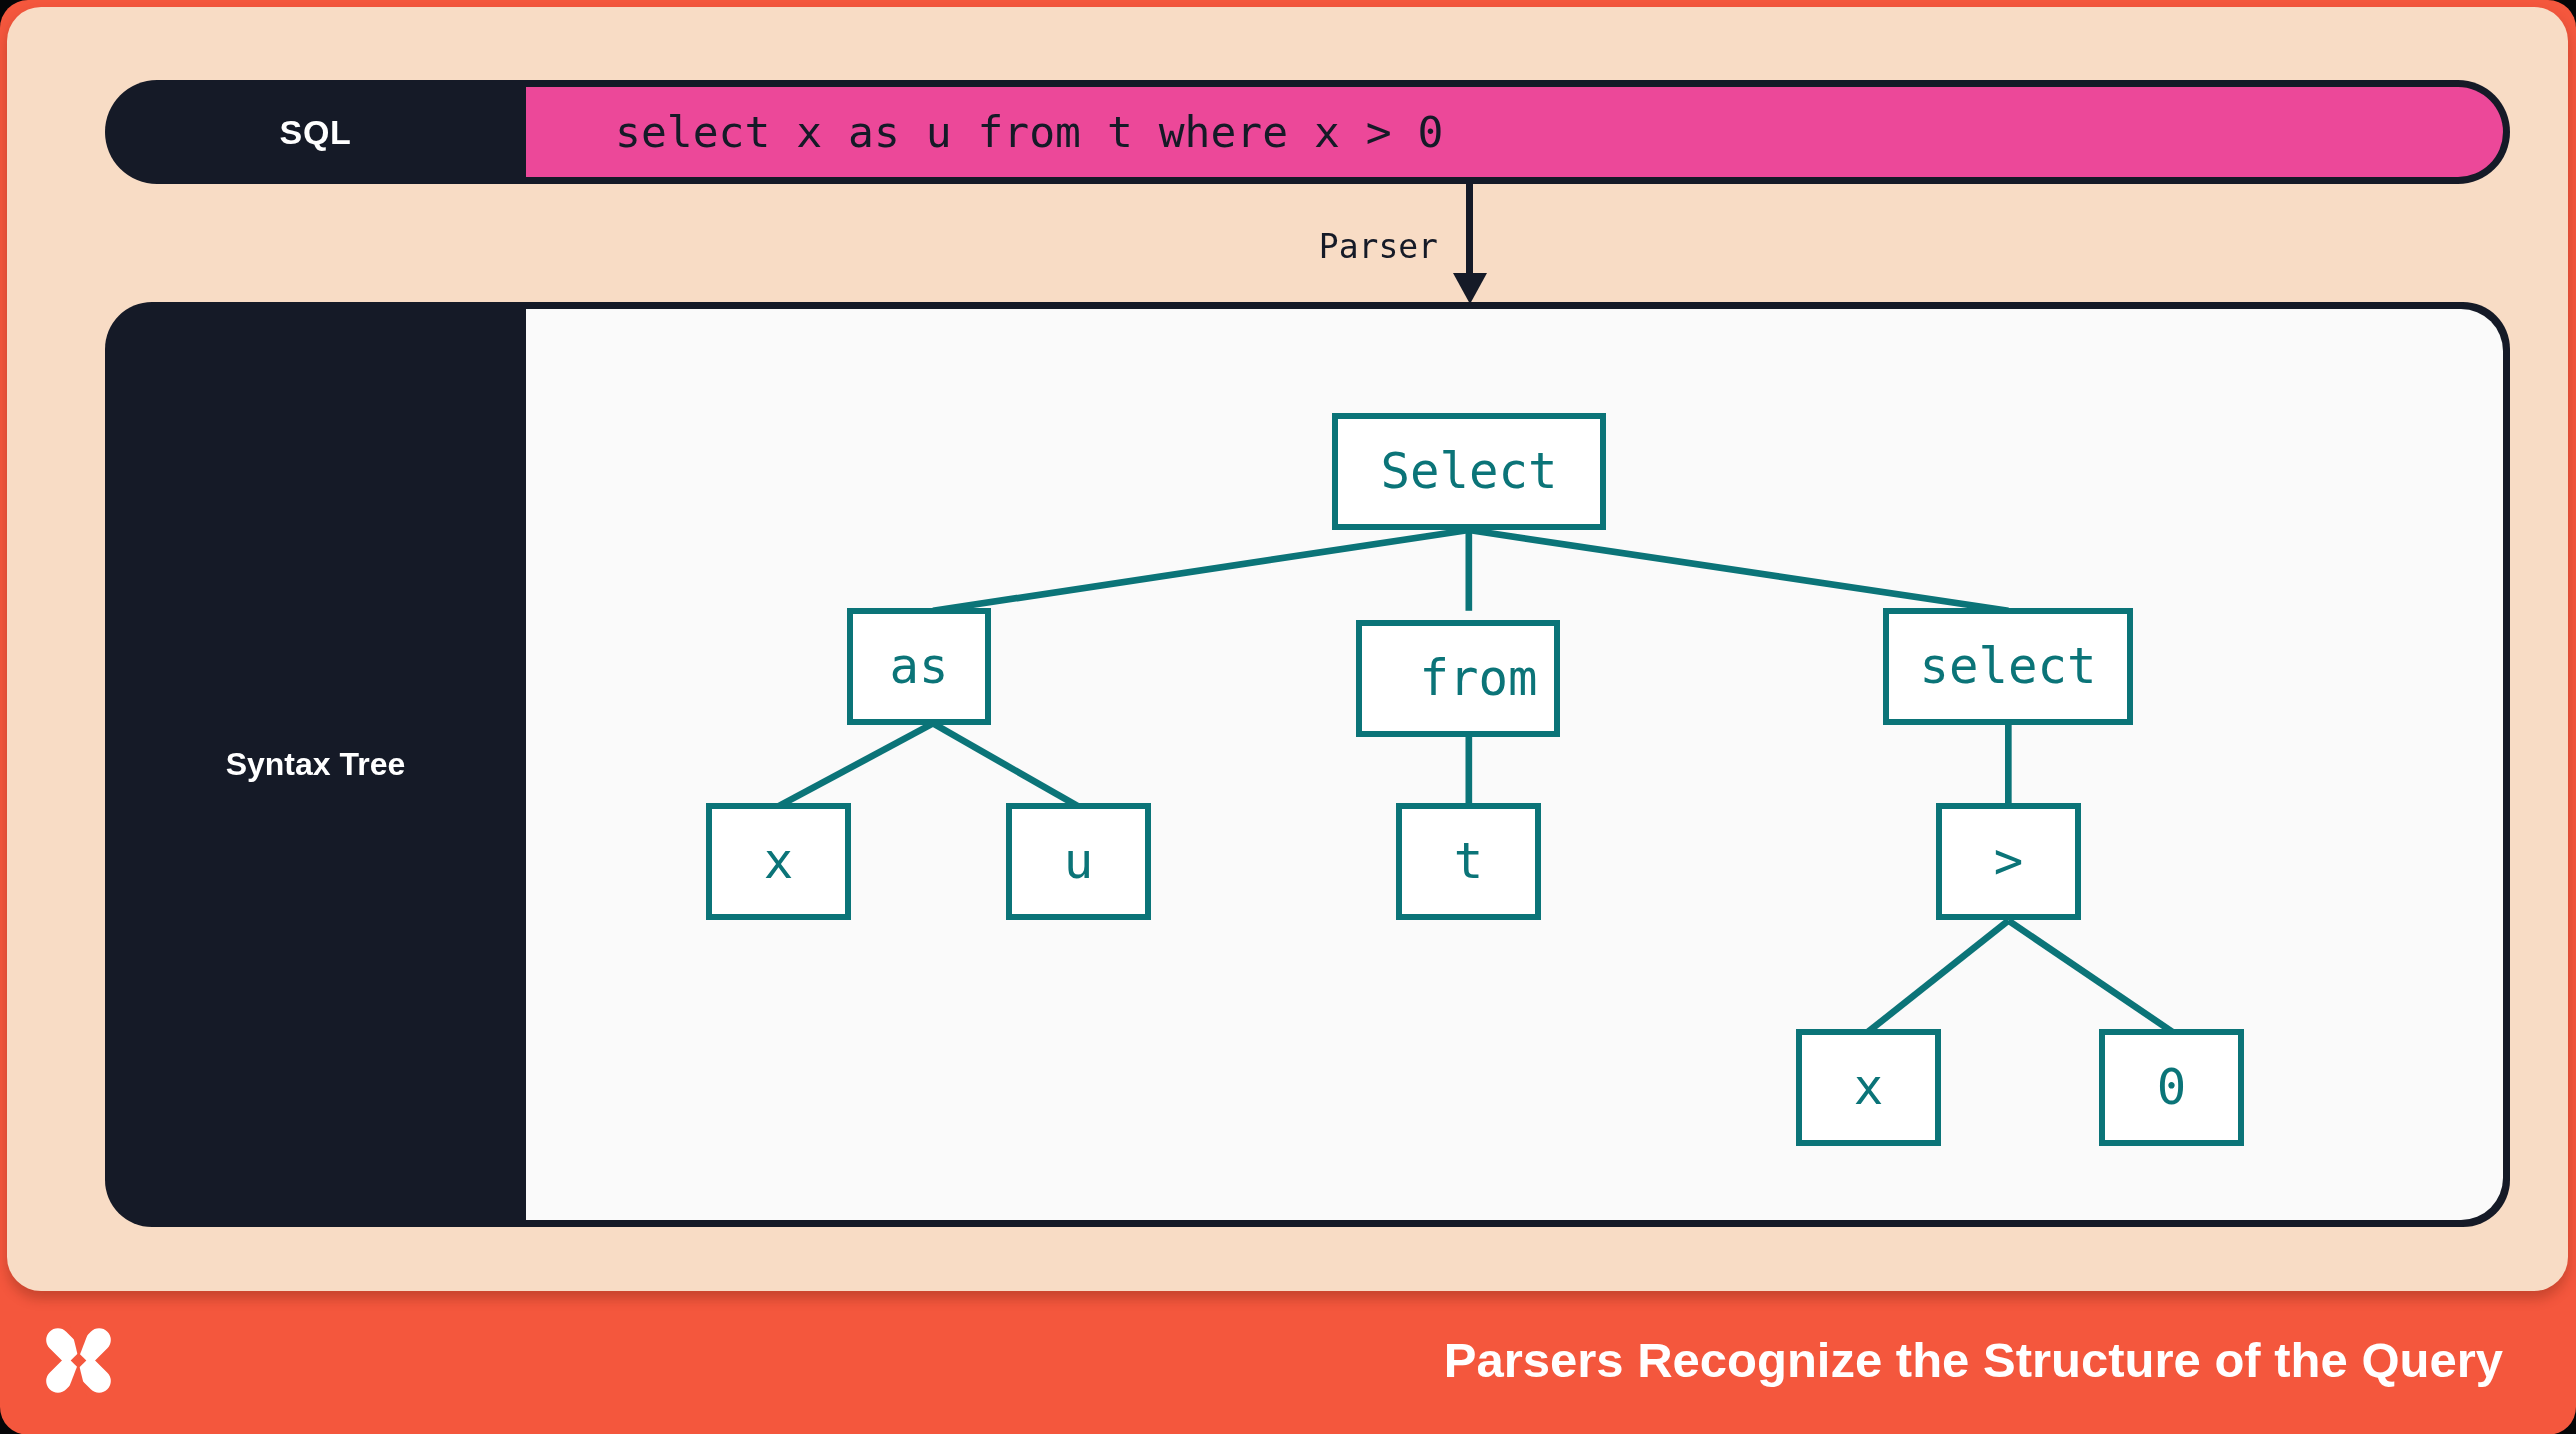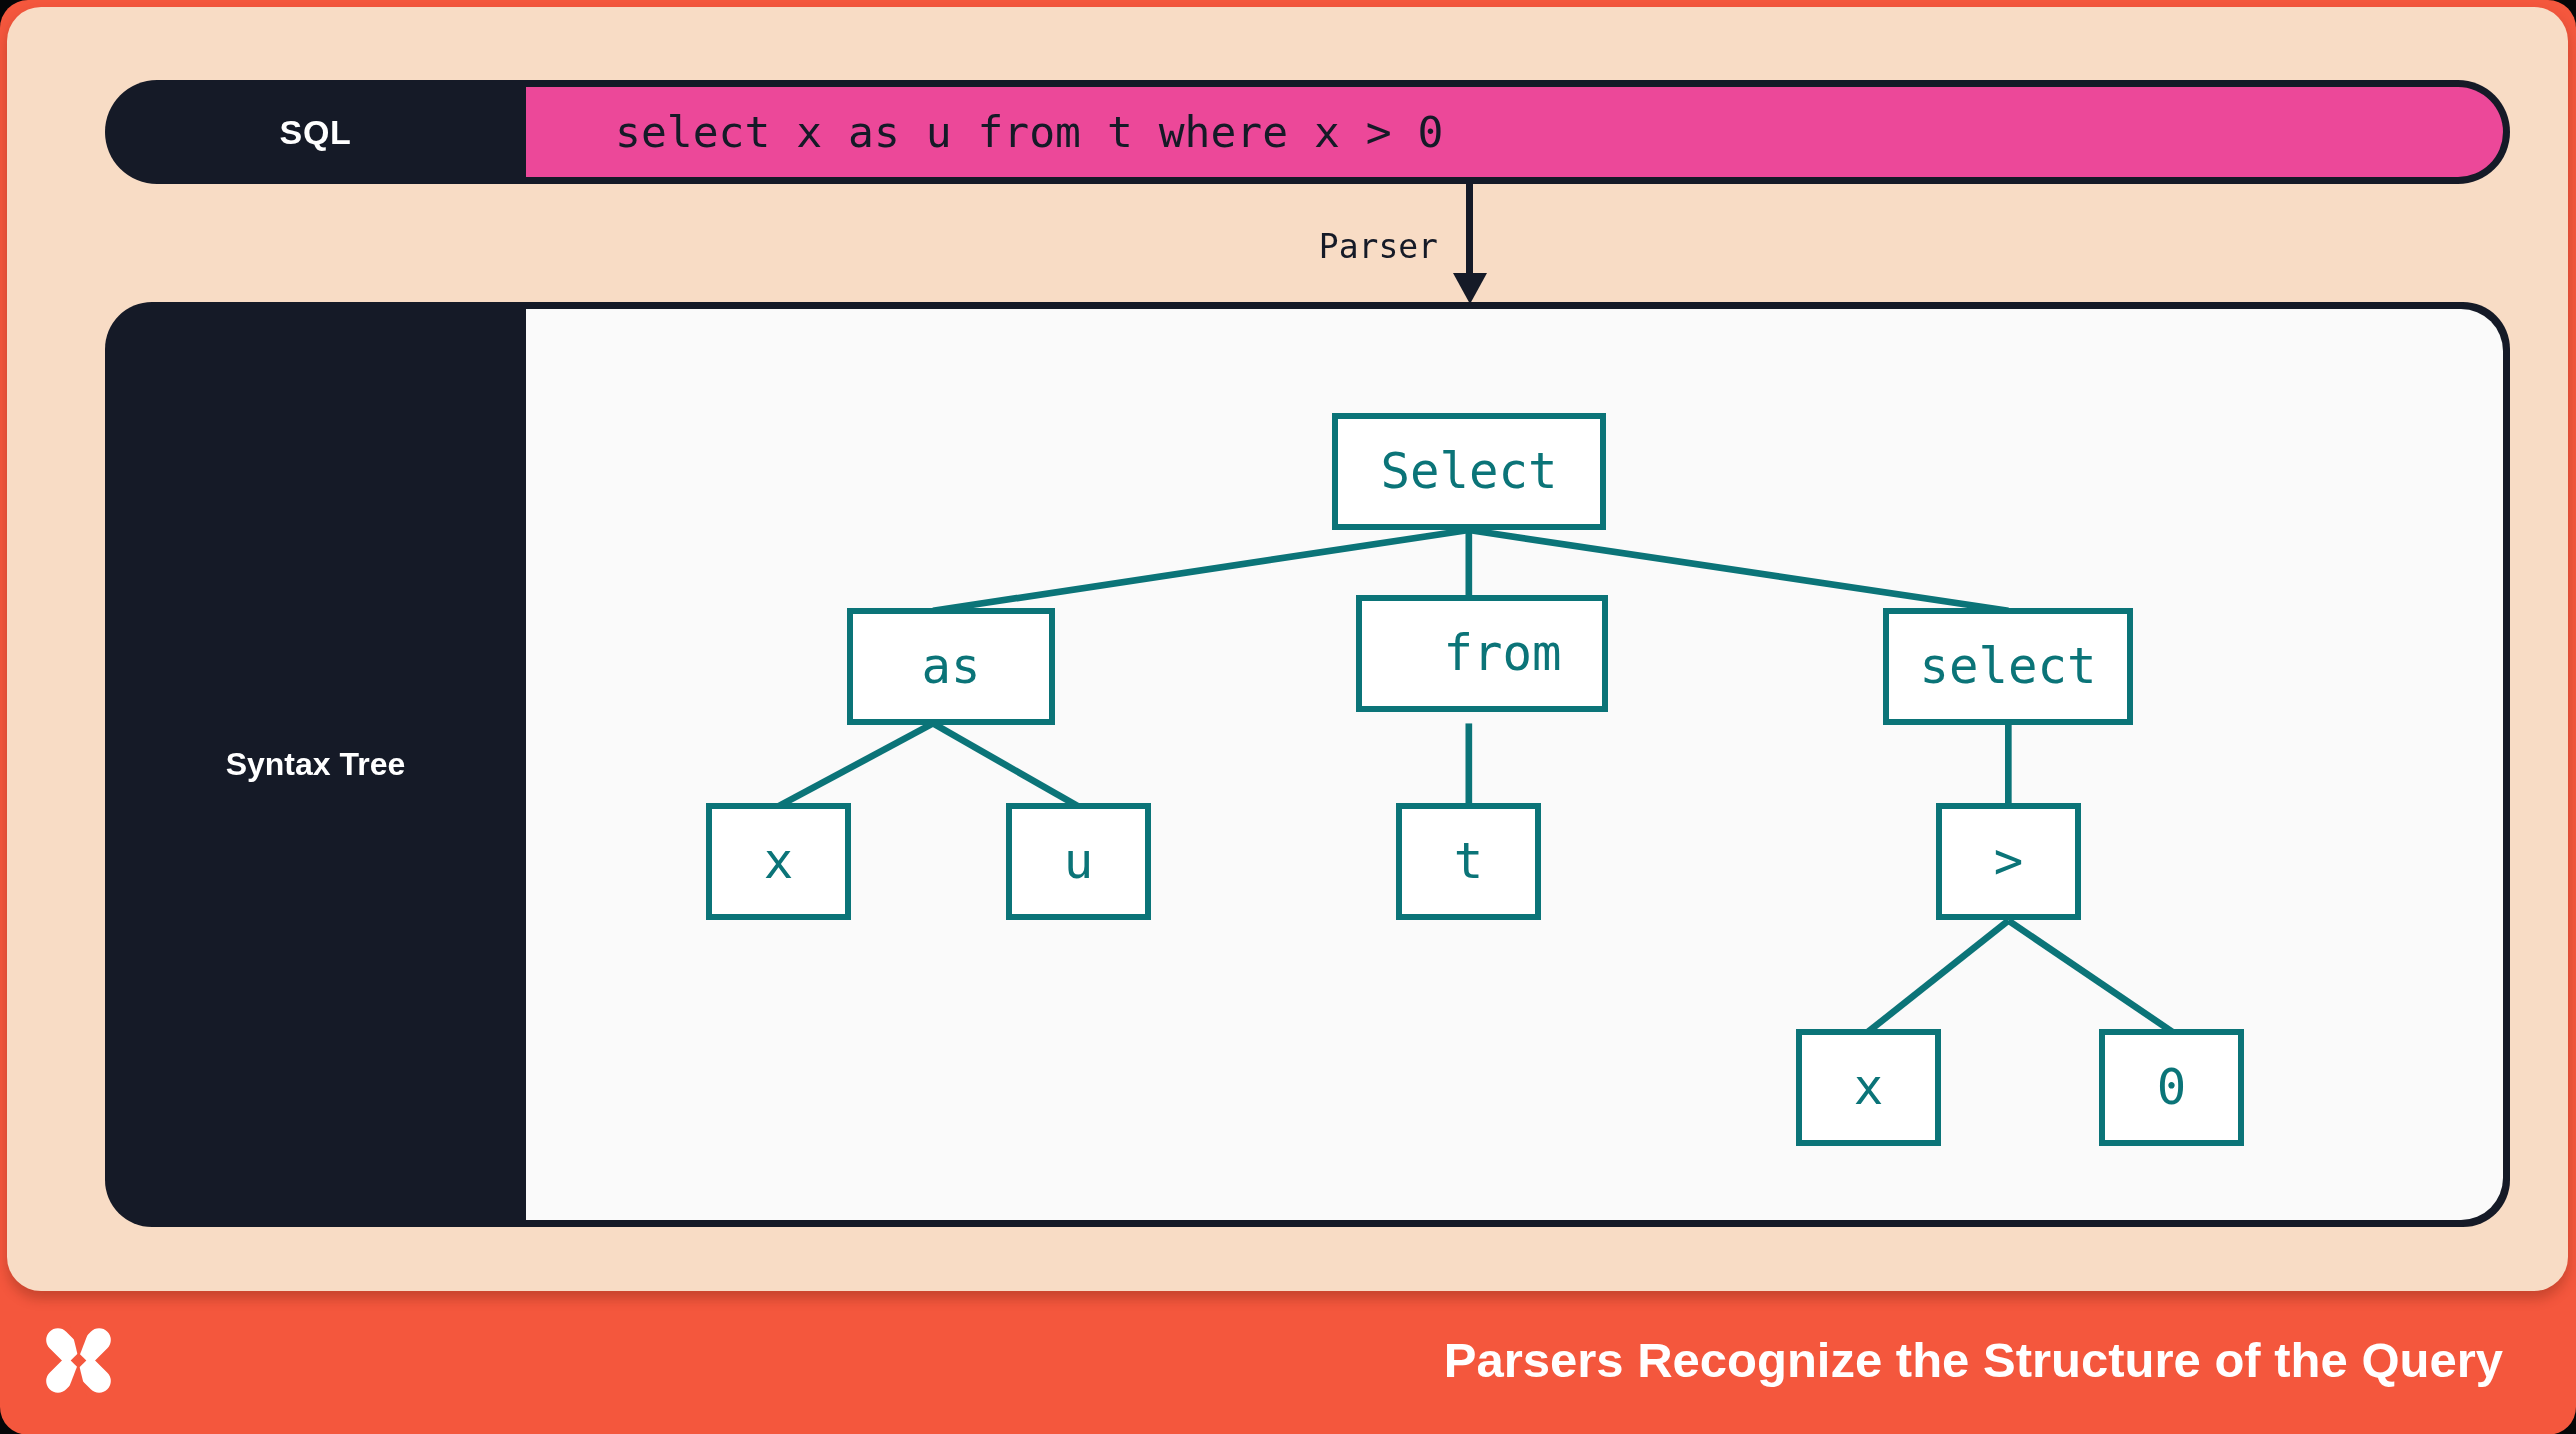--- a/index.html
+++ b/index.html
@@ -88,22 +88,22 @@
       <line x1="1259" y1="976" x2="1050" y2="1088"></line>
       <line x1="1259" y1="976" x2="1455" y2="1088"></line>
       <line x1="1982" y1="976" x2="1982" y2="1088"></line>
       <line x1="2710" y1="976" x2="2710" y2="1088"></line>
       <line x1="2710" y1="1242" x2="2521" y2="1392"></line>
       <line x1="2710" y1="1242" x2="2931" y2="1392"></line>
     </g>
   </svg>
 
   <div class="tree-node" style="left:1332px;top:413px;width:274px;">Select</div>
-  <div class="tree-node" style="left:847px;top:608px;width:208px;">as</div>
-  <div class="tree-node" style="left:1356px;top:595px;width:252px;padding-left:41px;">from</div>
+  <div class="tree-node" style="left:847px;top:608px;width:144px;">as</div>
+  <div class="tree-node" style="left:1356px;top:620px;width:204px;padding-left:41px;">from</div>
   <div class="tree-node" style="left:1883px;top:608px;width:250px;">select</div>
   <div class="tree-node" style="left:706px;top:803px;width:145px;">x</div>
   <div class="tree-node" style="left:1006px;top:803px;width:145px;">u</div>
   <div class="tree-node" style="left:1396px;top:803px;width:145px;">t</div>
   <div class="tree-node" style="left:1936px;top:803px;width:145px;">&gt;</div>
   <div class="tree-node" style="left:1796px;top:1029px;width:145px;">x</div>
   <div class="tree-node" style="left:2099px;top:1029px;width:145px;">0</div>
 
   <svg class="logo" viewBox="0 0 100 100">
     <line x1="21" y1="21" x2="79" y2="79" stroke="#ffffff" stroke-width="33" stroke-linecap="round"></line>

